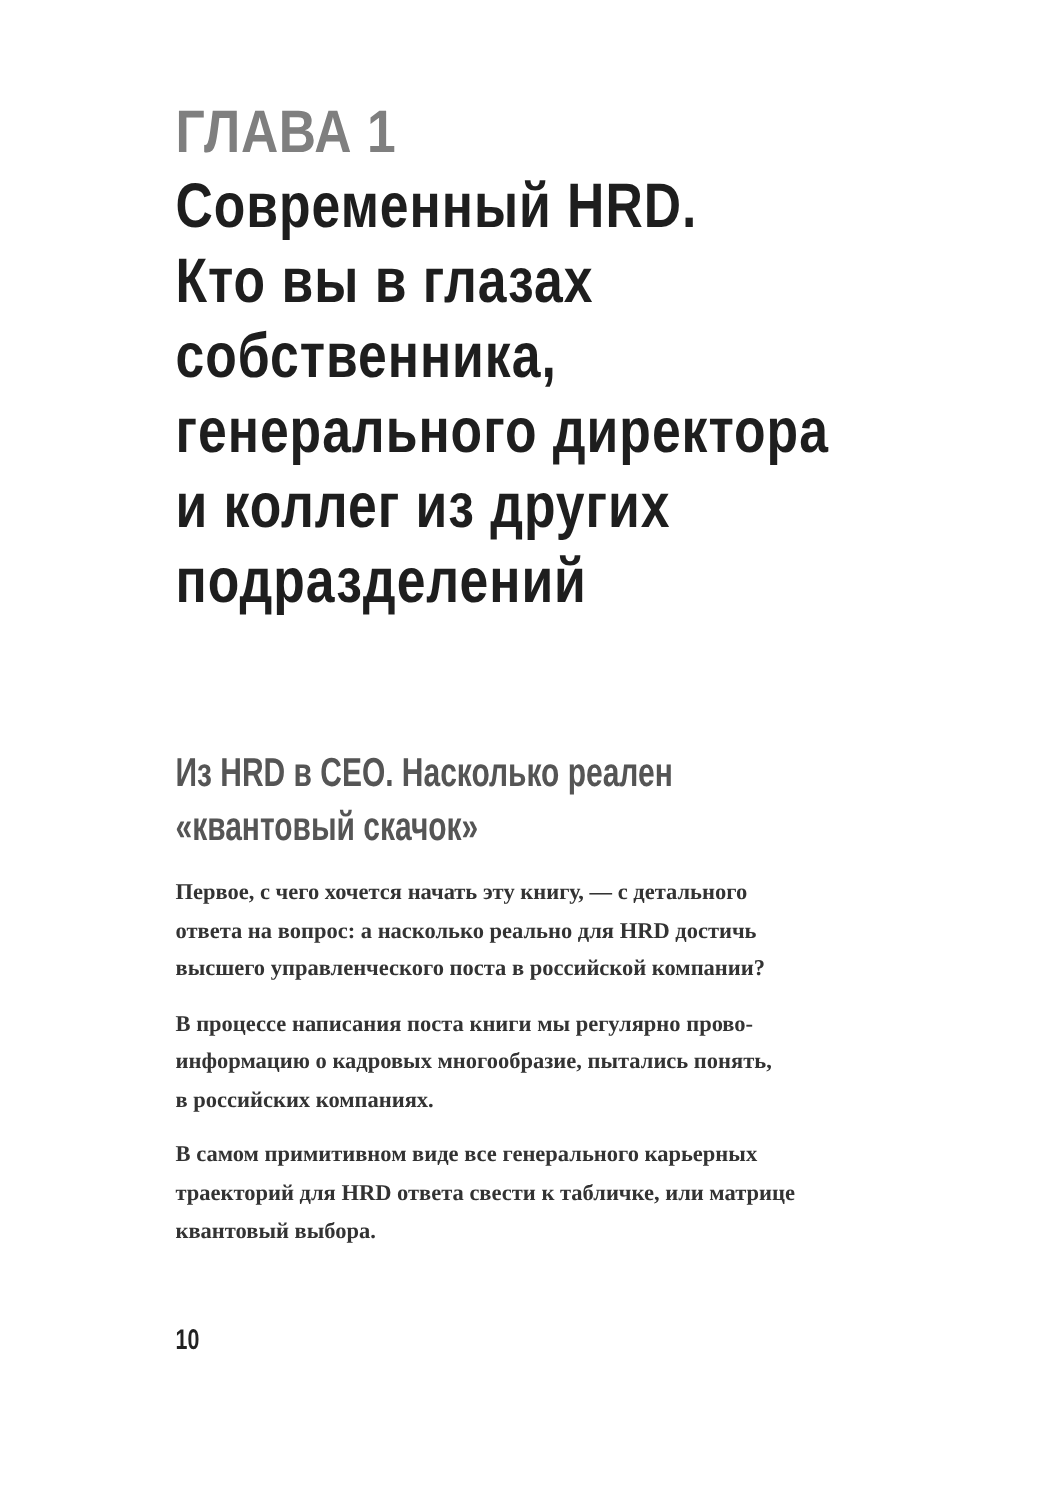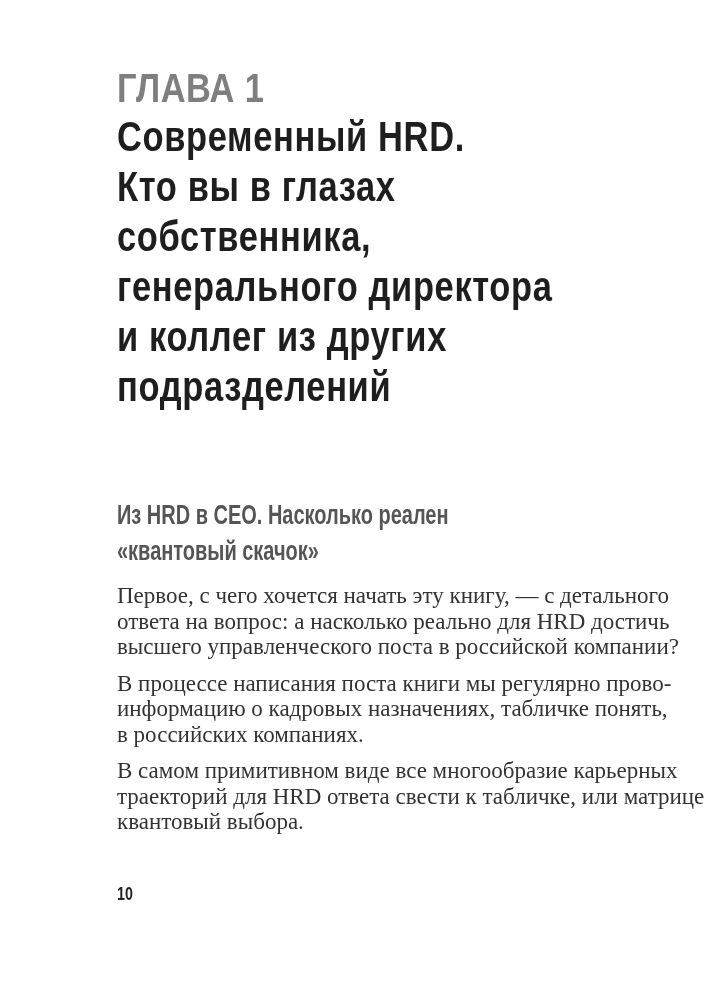--- a/index.html
+++ b/index.html
@@ -24,22 +24,23 @@
   .chapter-title div { display: block; }
   .section-title {
     position: absolute; top: 497px; left: 0;
     font-family: "Liberation Sans", sans-serif; font-weight: bold;
     font-size: 27px; line-height: 36px; color: #555555;
     transform: scaleX(0.74); transform-origin: left top;
     white-space: nowrap;
   }
   .body-text {
     position: absolute; top: 583px; left: 0; width: 505px;
-    font-family: "Liberation Serif", serif; font-size: 23px; line-height: 25.5px;
+    font-family: "Liberation Serif", serif; font-size: 15px; line-height: 25.5px;
     color: #333333;
+    font-weight: bold;
   }
   .body-text p { margin: 0 0 11px 0; white-space: nowrap; }
   .body-text p span { display: block; }
   .page-number {
     position: absolute; top: 883px; left: 0;
     font-family: "Liberation Sans", sans-serif; font-weight: bold;
     font-size: 19px; color: #222222;
     transform: scaleX(0.75); transform-origin: left top;
   }
 </style>
@@ -64,24 +65,24 @@
   </div>
 
   <div class="body-text">
     <p>
       <span>Первое, с чего хочется начать эту книгу, — с детального</span>
       <span>ответа на вопрос: а насколько реально для HRD достичь</span>
       <span>высшего управленческого поста в российской компании?</span>
     </p>
     <p>
       <span>В процессе написания поста книги мы регулярно прово-</span>
-      <span>информацию о кадровых назначениях, табличке понять,</span>
+      <span>информацию о кадровых многообразие, пытались понять,</span>
       <span>в российских компаниях.</span>
     </p>
     <p>
-      <span>В самом примитивном виде все многообразие карьерных</span>
+      <span>В самом примитивном виде все генерального карьерных</span>
       <span>траекторий для HRD ответа свести к табличке, или матрице</span>
       <span>квантовый выбора.</span>
     </p>
   </div>
 
   <div class="page-number">10</div>
 </div>
 
 </body></html>

